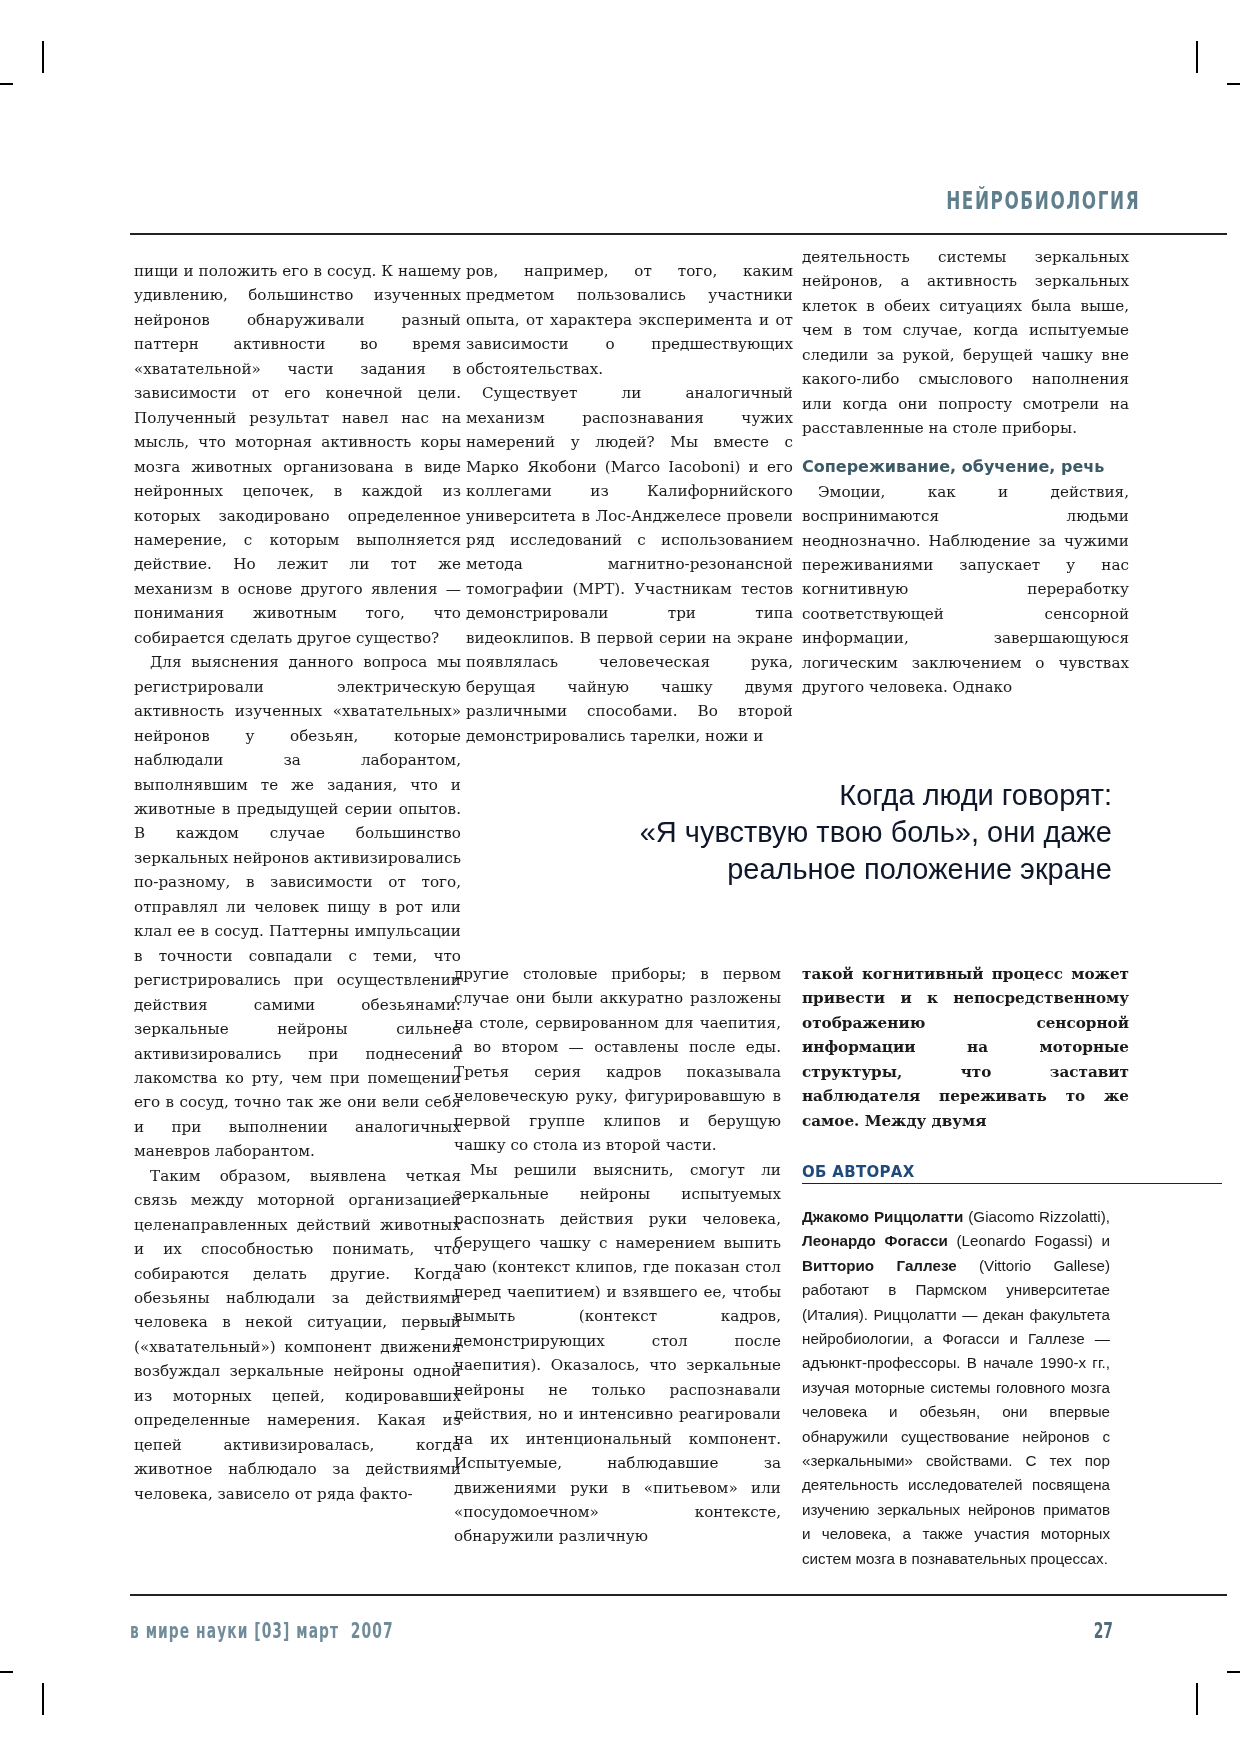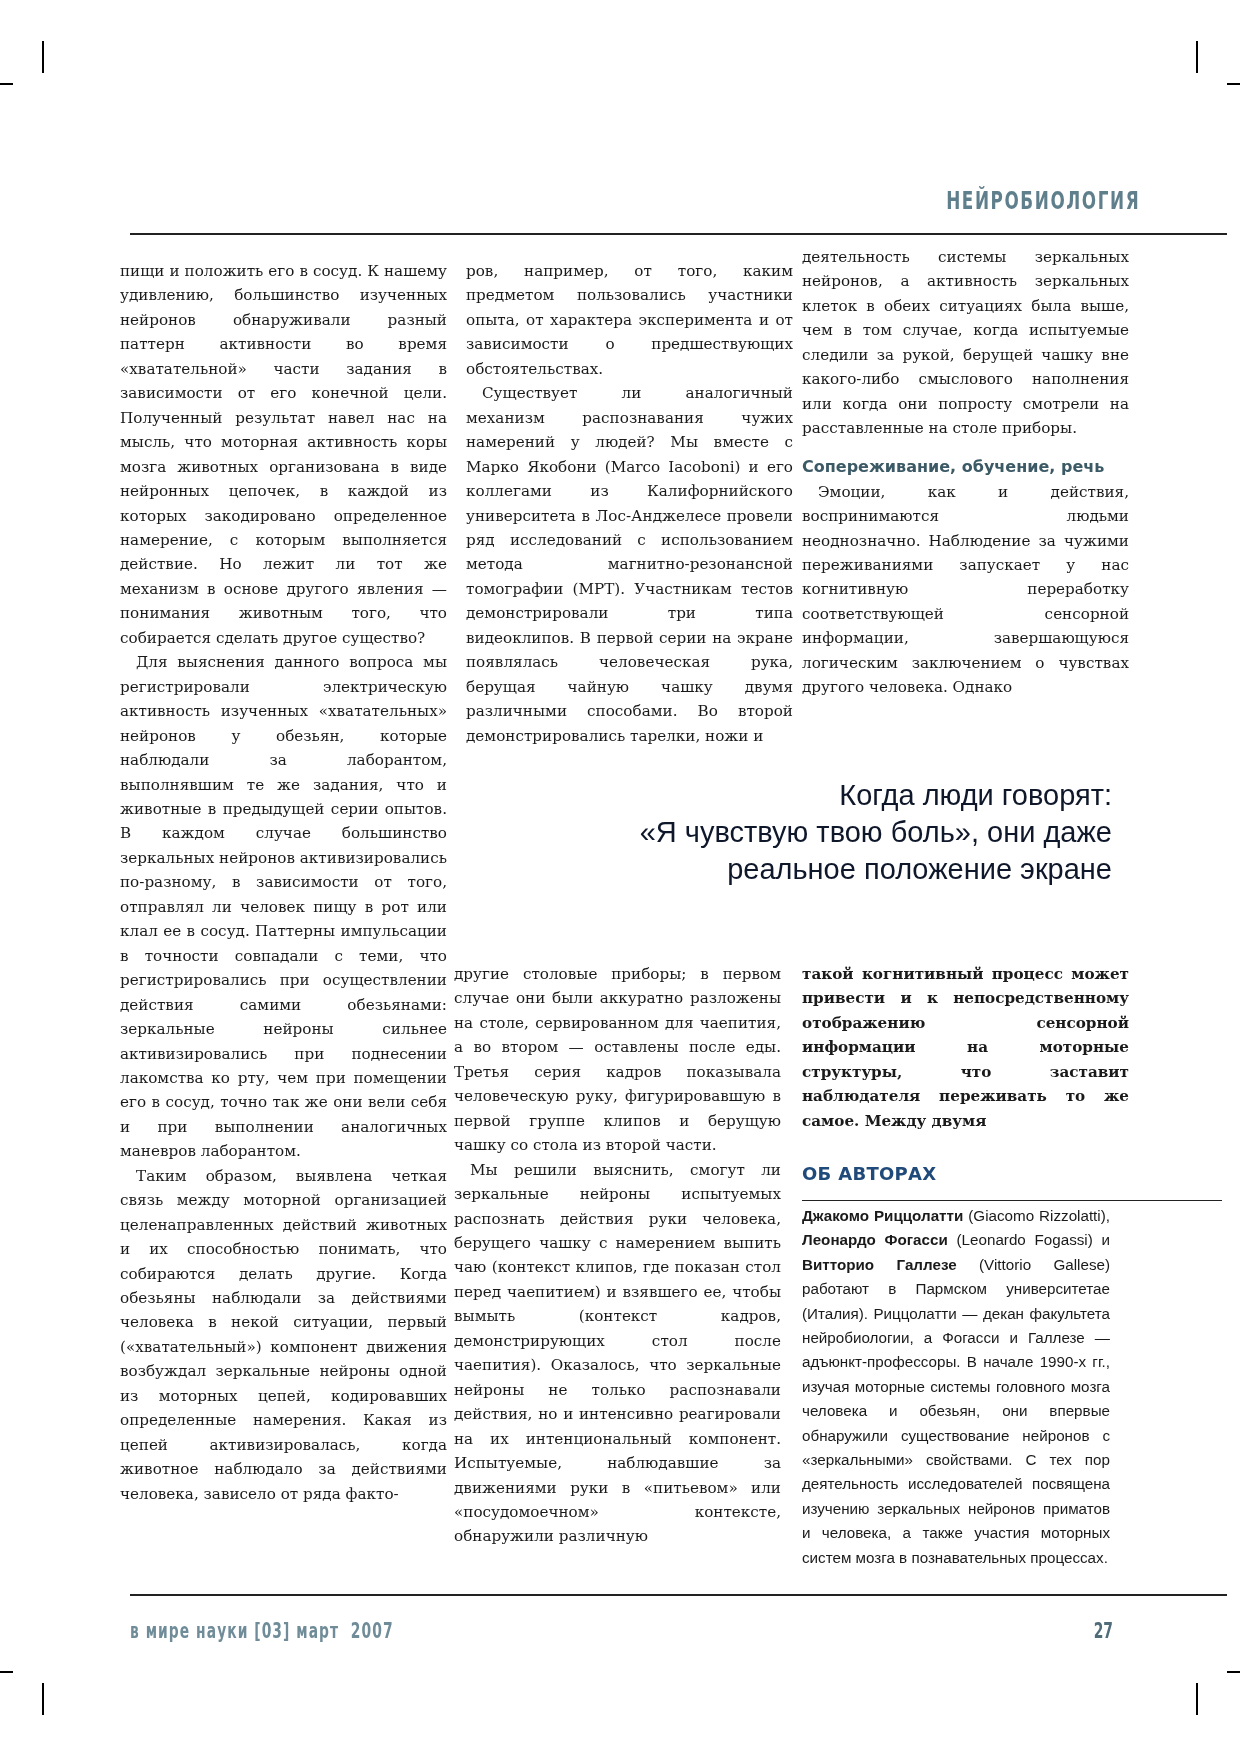--- a/index.html
+++ b/index.html
@@ -4,30 +4,30 @@
 <style>
   html, body { margin:0; padding:0; background:#ffffff; }
   body { width:1240px; height:1754px; position:relative; overflow:hidden; font-family:"DejaVu Serif", serif; color:#1a1a1a; }
   .crop { position:absolute; background:#000; }
   .section-title { position:absolute; left:900px; top:187px; width:210px; text-align:right; font-family:"DejaVu Sans Condensed","DejaVu Sans", sans-serif; font-weight:bold; font-size:24px; letter-spacing:2px; color:#5f7f8c; transform:scaleX(0.78); transform-origin:right center; }
   .rule-top { position:absolute; left:130px; top:233px; width:1097px; height:2px; background:#222; }
   .rule-bottom { position:absolute; left:130px; top:1594px; width:1097px; height:2px; background:#222; }
   .col { position:absolute; width:327px; font-size:15.2px; line-height:24.45px; text-align:justify; }
   .col p { margin:0; }
   .col p.indent { text-indent:16px; }
-  .col1 { left:120px; top:259px; }
+  .col1 { left:134px; top:259px; }
   .col2 { left:466px; top:259px; }
   .col3 { left:802px; top:245px; }
   .col2b { left:454px; top:962px; }
   .col3b { left:802px; top:962px;font-weight:bold; }
   .subhead { font-family:"DejaVu Sans", sans-serif; font-weight:bold; font-size:16px; line-height:23px; color:#3c5a66; margin:14px 0 2px 0; text-align:left; }
   .pull-quote { position:absolute; left:480px; top:777px; width:632px; text-align:right; font-family:"Liberation Sans", sans-serif; font-size:29px; line-height:37px; color:#0f172a; }
   .about { position:absolute; left:802px; top:1163px; width:420px; }
-  .about-title { font-family:"DejaVu Sans", sans-serif; font-weight:bold; font-size:18px; color:#1f4a7a; letter-spacing:0.3px; padding-bottom:16px; border-bottom:1.5px solid #222; width:420px; }
-  .about-body { width:308px; font-family:"Liberation Sans", sans-serif; font-size:15.2px; line-height:24.4px; text-align:justify; color:#1a1a1a; margin-top:3px; }
+  .about-title { font-family:"DejaVu Sans", sans-serif; font-weight:bold; font-size:15px; color:#1f4a7a; letter-spacing:0.3px; padding-bottom:2px; border-bottom:1.5px solid #222; width:420px; }
+  .about-body { width:308px; font-family:"Liberation Sans", sans-serif; font-size:15.2px; line-height:24.4px; text-align:justify; color:#1a1a1a; margin-top:21px; }
   .about-body b { font-weight:bold; }
   .footer-left { position:absolute; left:130px; top:1618px; font-family:"DejaVu Sans Condensed","DejaVu Sans", sans-serif; font-weight:bold; font-size:22px; letter-spacing:1.5px; color:#6f8c98; transform:scaleX(0.7); transform-origin:left center; white-space:pre; }
   .footer-right { position:absolute; left:1085px; top:1618px; width:28px; text-align:right; font-family:"DejaVu Sans Condensed","DejaVu Sans", sans-serif; font-weight:bold; font-size:22px; color:#4f6c78; transform:scaleX(0.7); transform-origin:right center; }
 </style>
 </head>
 <body>
 
 <div class="crop" style="left:42px;top:41px;width:1.5px;height:32px;"></div>
 <div class="crop" style="left:0;top:83px;width:13px;height:1.5px;"></div>
 <div class="crop" style="left:1196px;top:41px;width:1.5px;height:32px;"></div>

